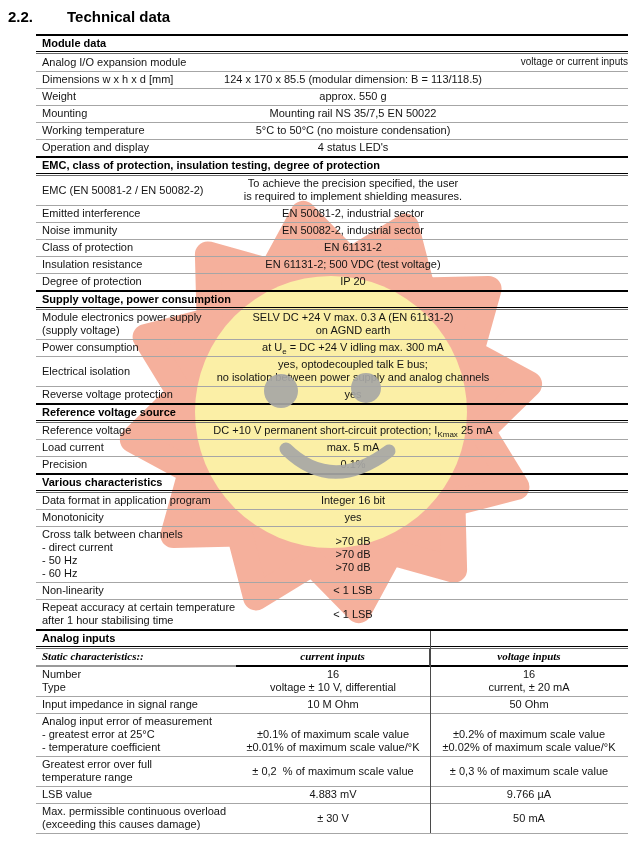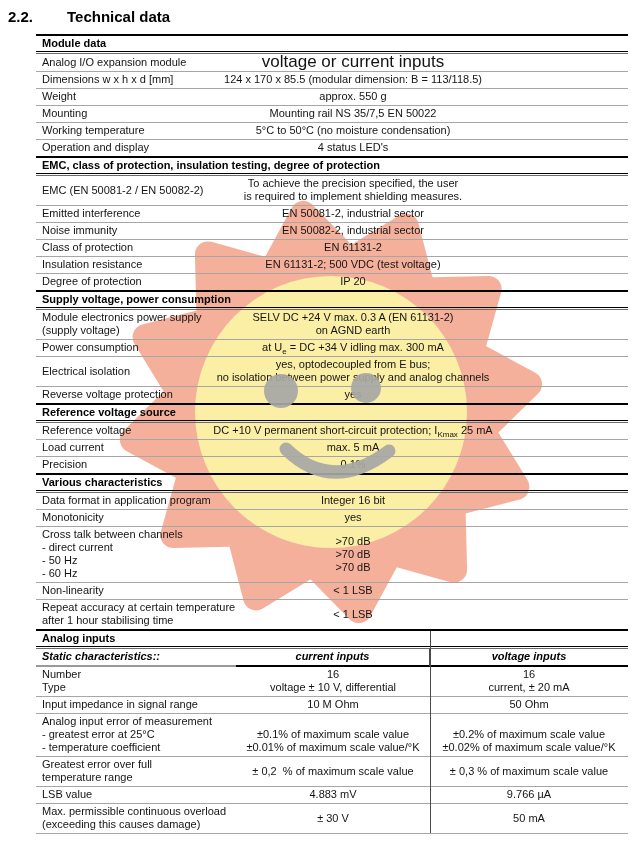--- a/index.html
+++ b/index.html
@@ -21,26 +21,26 @@
   #tech-table{margin-left:36px;width:592px;}
   .sec{border-top:2px solid var(--rule-black);}
   .sec.last{border-bottom:1px solid var(--rule-gray);}
   .sec-h{font-weight:bold;padding:1px 0 1px 6px;line-height:13px;color:#000;}
   .dbl{height:1px;border-top:1px solid var(--rule-black);border-bottom:1px solid var(--rule-dbl);}
   .row{display:grid;align-items:center;border-top:1px solid var(--rule-gray);}
   .dbl + .row, .subh + .row{border-top:none;}
   .row .val{grid-area:1/1;text-align:center;padding:1px 0 2px 42px;}
   .row .lbl{grid-area:1/1;align-self:center;justify-self:start;text-align:left;padding:1px 0 2px 6px;}
   .ln{line-height:13px;min-height:13px;white-space:pre;}
-  .val.big .ln{font-size:17px;line-height:14px;}
+  .val.big .ln{font-size:10px;line-height:14px;text-align:right;}
   sub{font-size:8px;line-height:0;}
   
   .analog{position:relative;}
   .vline{position:absolute;left:394px;top:0;bottom:0;width:1px;background:var(--divider);}
-  .subh{display:grid;grid-template-columns:200px 194px 198px;font-weight:bold;font-style:italic;color:#000;}
+  .subh{display:grid;grid-template-columns:200px 194px 198px;font-weight:bold;font-style:italic;color:#000;font-family:Liberation Serif, serif;}
   .subh .sc{padding:1px 0 2px;line-height:13px;}
   .subh .sc0{text-align:left;padding-left:6px;border-bottom:2px solid var(--subh-gray);}
   .subh .sc1,.subh .sc2{text-align:center;border-bottom:2px solid var(--rule-black);}
   .subh .sc2{border-right:1px solid var(--divider);}
   .arow{grid-template-columns:200px 194px 198px;}
   .arow .lbl2{grid-column:1;align-self:center;text-align:left;padding:1px 0 2px 6px;}
   .arow .cell{text-align:center;align-self:center;padding:1px 2px 2px;}
   .arow .cv{grid-column:2;} .arow .cc{grid-column:3;}
 </style>
 </head>
@@ -170,29 +170,29 @@
             <div class="ln">SELV DC +24 V max. 0.3 A (EN 61131-2)</div>
             <div class="ln">on AGND earth</div>
           </div>
           <div class="lbl">
             <div class="ln">Module electronics power supply</div>
             <div class="ln">(supply voltage)</div>
           </div>
         </div>
         <div class="row">
           <div class="val">
-            <div class="ln"><span>at U</span><sub>e</sub><span> = DC +34 V idling max. 300 mA</span></div>
+            <div class="ln"><span>at U</span><sub>e</sub><span> = DC +24 V idling max. 300 mA</span></div>
           </div>
           <div class="lbl">
             <div class="ln">Power consumption</div>
           </div>
         </div>
         <div class="row">
           <div class="val">
-            <div class="ln">yes, optodecoupled from E bus;</div>
+            <div class="ln">yes, optodecoupled talk E bus;</div>
             <div class="ln">no isolation between power supply and analog channels</div>
           </div>
           <div class="lbl">
             <div class="ln">Electrical isolation</div>
           </div>
         </div>
         <div class="row">
           <div class="val">
             <div class="ln">yes</div>
           </div>

